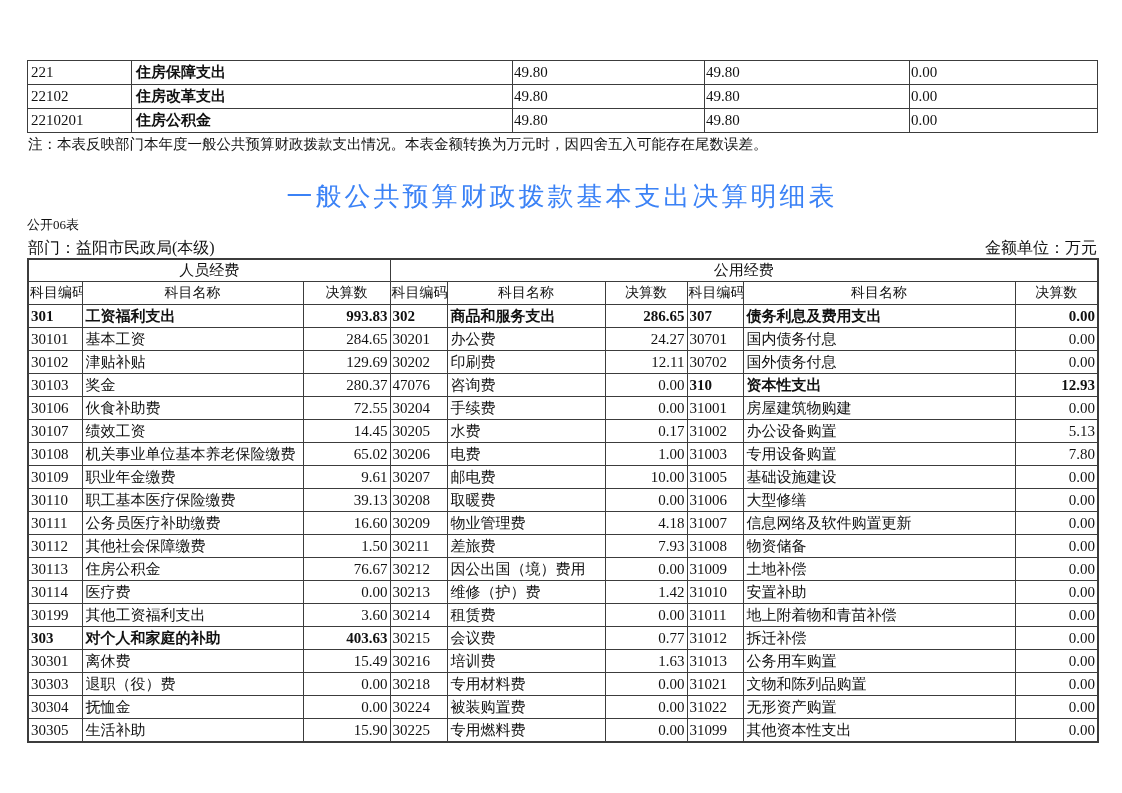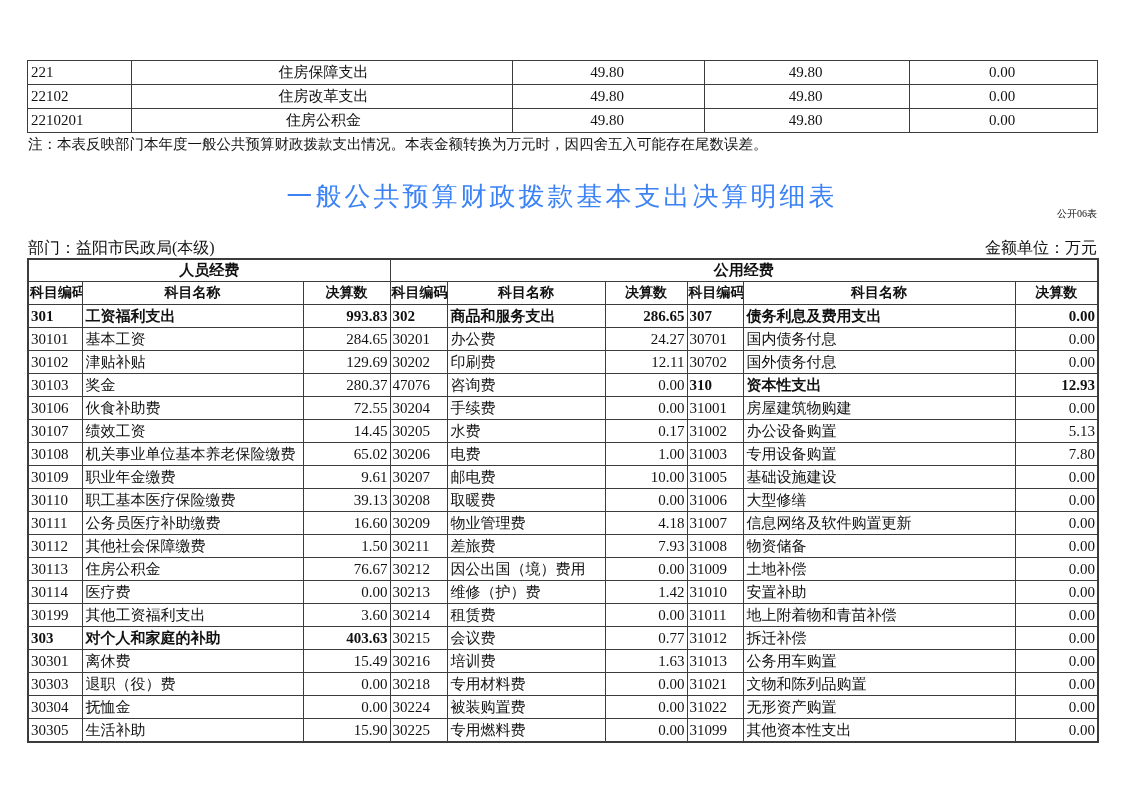--- a/index.html
+++ b/index.html
@@ -9,40 +9,40 @@
     overflow:hidden;
   }
   .page{position:absolute;inset:0;}
   table{border-collapse:collapse;table-layout:fixed;}
   td,th{overflow:hidden;white-space:nowrap;box-sizing:border-box;}
 
   
   .top-table{position:absolute;left:27px;top:60px;width:1070px;border:1.5px solid #3c3c3c;}
   .top-table td{border:1px solid #3c3c3c;height:22px;font-size:15px;line-height:21px;}
   .top-table td.code{text-align:left;padding-left:3px;}
-  .top-table td.name{text-align:center;padding-left:4px;}
-  .top-table td.val{text-align:center;padding-right:4px;}
+  .top-table td.name{text-align:left;padding-left:4px;font-weight:bold;}
+  .top-table td.val{text-align:left;padding-right:4px;}
 
   .note{position:absolute;left:28px;top:135px;font-size:14.5px;}
 
   .title{
     position:absolute;left:27px;top:179px;width:1070px;text-align:center;
     font-size:26px;letter-spacing:3px;color:#3b82f6;
   }
 
-  .meta-code{position:absolute;left:27px;top:207px;width:1070px;text-align:right;font-size:10px;}
+  .meta-code{position:absolute;left:27px;top:216px;width:1070px;font-size:13px;}
   .meta-row{
     position:absolute;left:28px;top:238px;width:1069px;
     display:flex;justify-content:space-between;font-size:16px;
   }
 
   
   .main-table{position:absolute;left:27px;top:258px;width:1070px;border:2px solid #3c3c3c;}
   .main-table th,.main-table td{border:1px solid #3c3c3c;}
-  .main-table th{font-weight:bold;text-align:center;}
+  .main-table th{font-weight:normal;text-align:center;}
   .group-row th{height:20px;font-size:15px;}
   .colhead-row th{height:23px;font-size:14px;}
   .main-table td{height:20.7px;font-size:15px;line-height:20px;}
   .main-table td.code{text-align:left;padding-left:2px;}
   .main-table td.name{text-align:left;padding-left:3px;}
   .main-table td.val{text-align:right;padding-right:2px;}
   .bold{font-weight:bold;}
 </style>
 </head>
 <body>

